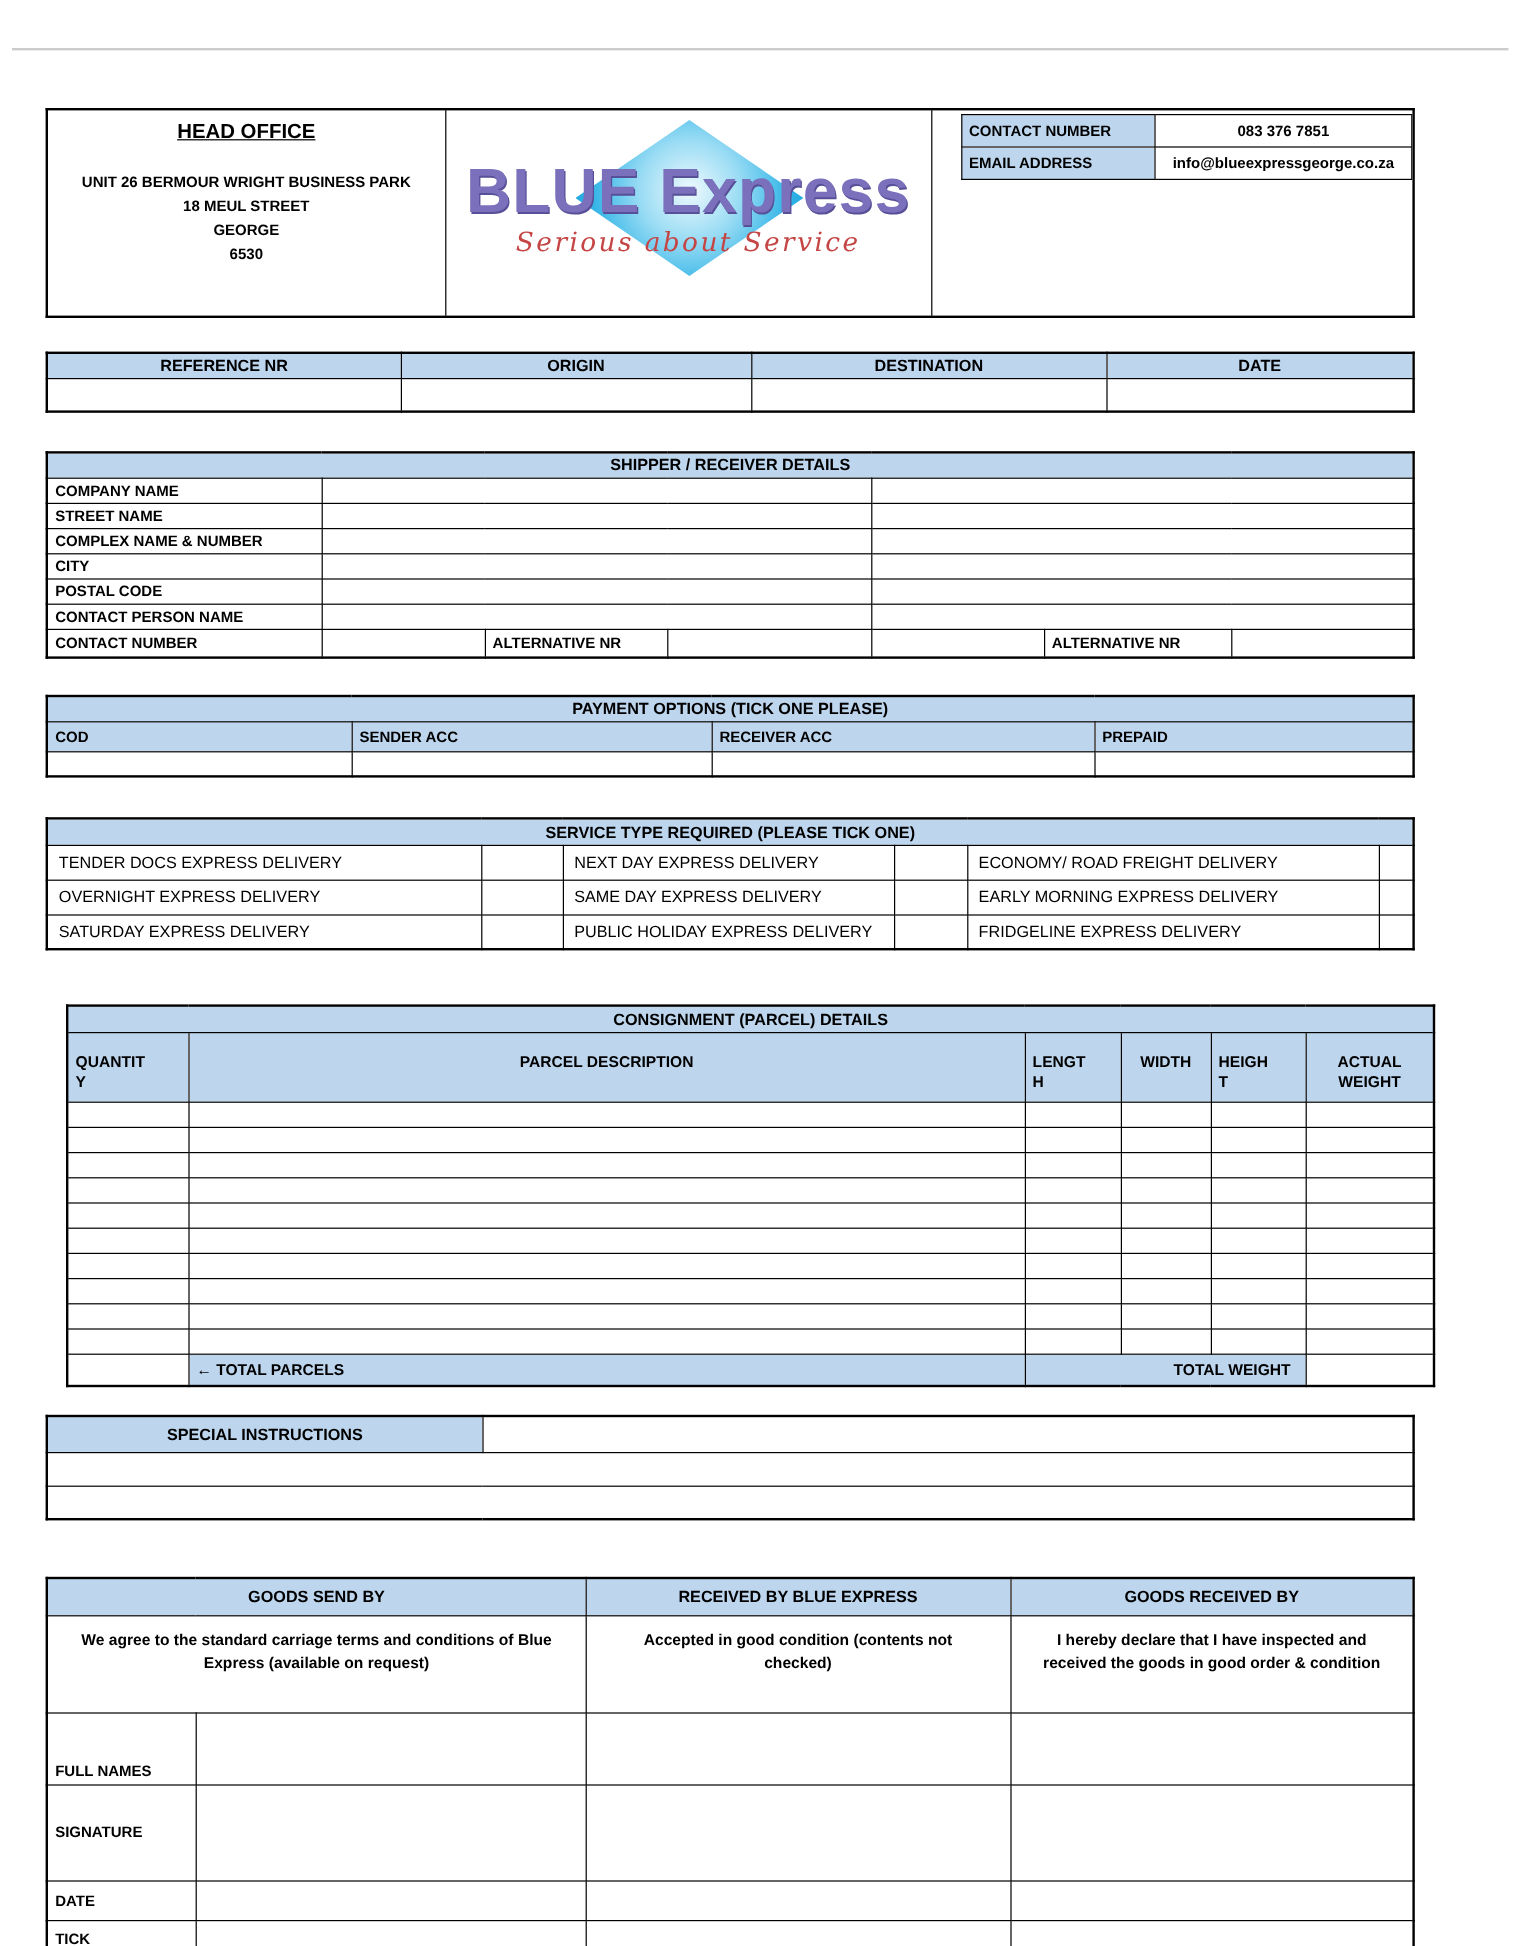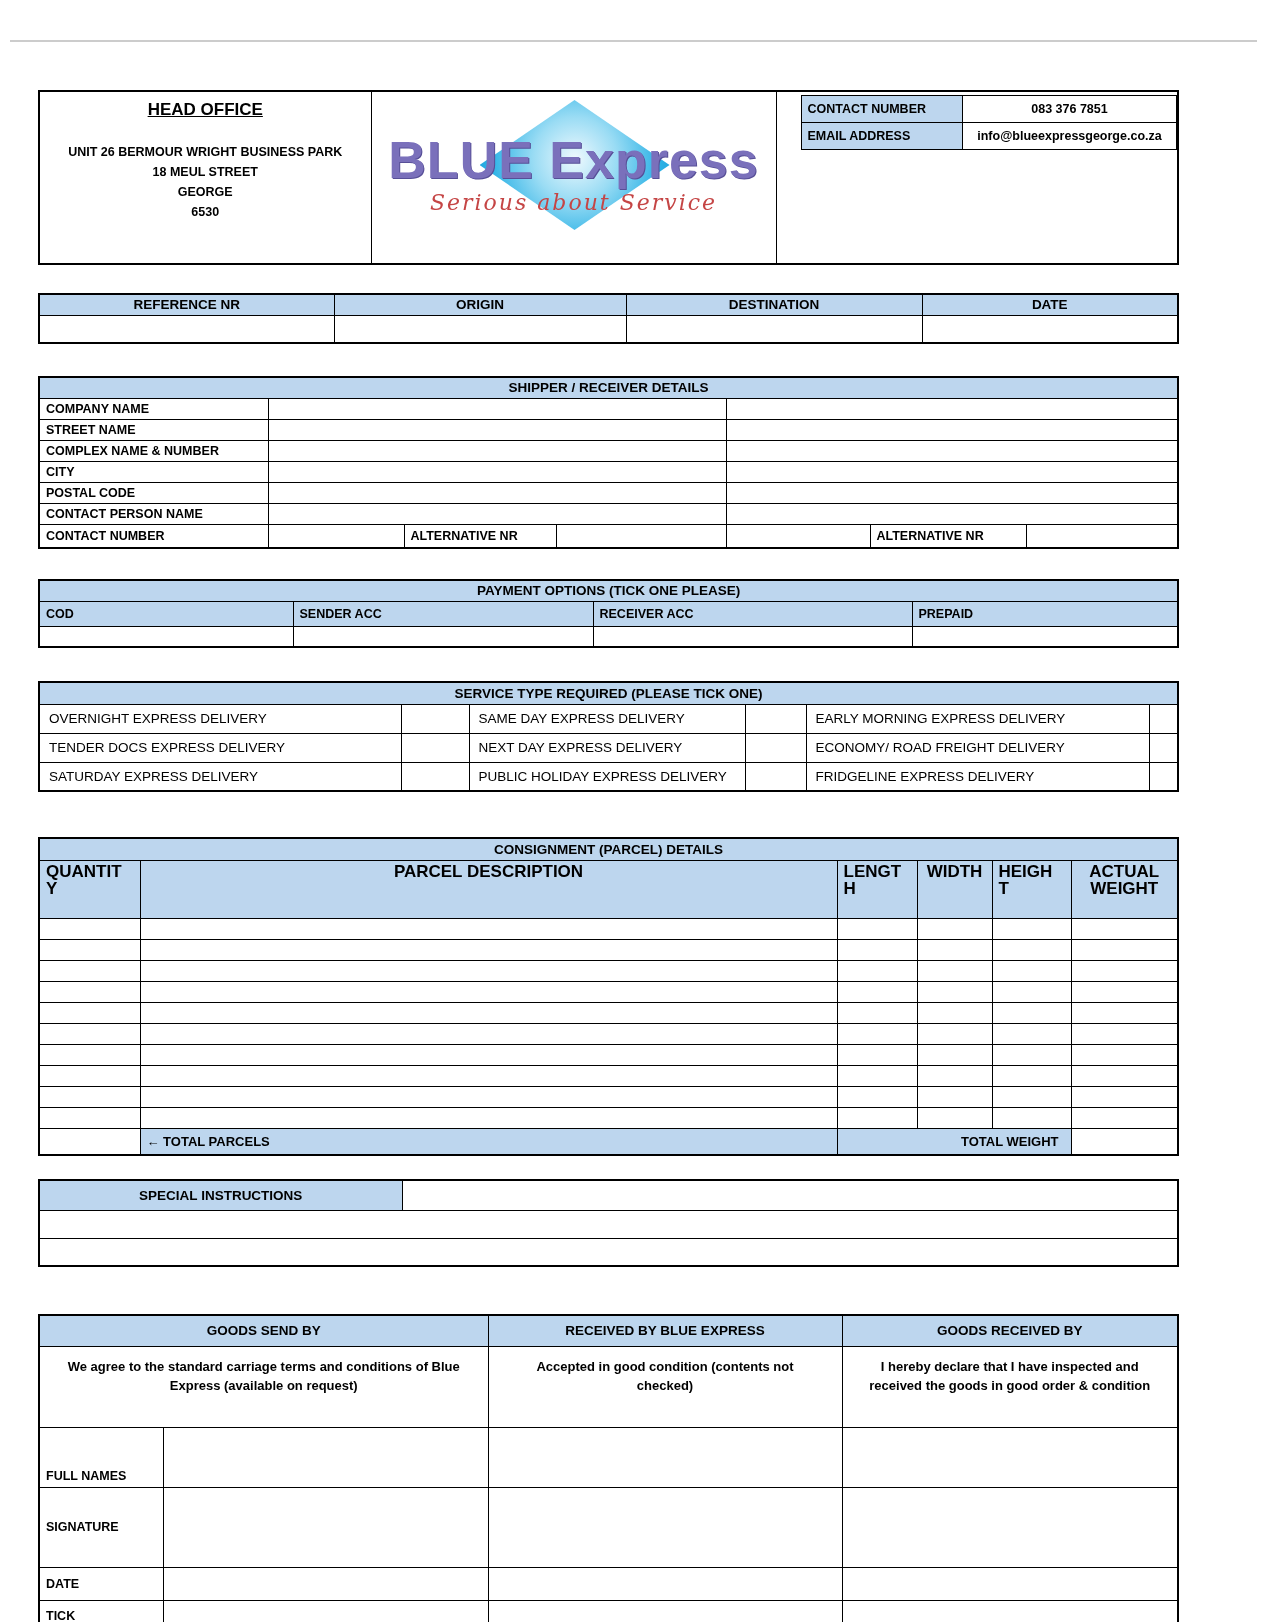--- a/index.html
+++ b/index.html
@@ -52,24 +52,24 @@
   .payment-table { margin-top:30px; }
   .payment-table .hd td { height:21px; vertical-align:middle;text-align:center; }
   .payment-table .opts td { height:25px; vertical-align:middle; }
   .payment-table .in td { height:21px; }
 
   .service-table { margin-top:33px; }
   .service-table .hd td { height:22px; vertical-align:middle; }
   .service-table .svc-row td { height:29px; vertical-align:middle; }
   .svc { font-size:13.5px; font-weight:normal; padding-left:9px; }
 
-  .consign-table { margin-top:45px; }
+  .consign-table { margin-top:45px;margin-left:17px; }
   .consign-table .hd td { height:22px; vertical-align:middle; }
-  .consign-table .colhead td { height:58px; vertical-align:top; font-weight:bold; font-size:17px;
-    white-space:pre-line; padding-top:2px; line-height:17px; }
+  .consign-table .colhead td { height:58px; vertical-align:top; font-weight:bold; font-size:13px;
+    white-space:pre-line; padding-top:15px; line-height:17px; }
   .consign-table .c-row td { height:21px; }
   .consign-table .total-row td { height:27px; vertical-align:middle; }
   .tw { text-align:right; padding-right:12px; }
 
   .special-table { margin-top:23px; }
   .special-table .hd td { height:30px; vertical-align:middle; }
   .special-table .in td { height:28px; }
 
   .signoff-table { margin-top:47px; }
   .signoff-table .hd td { height:31px; vertical-align:middle; }
@@ -245,33 +245,33 @@
         <col style="width:276px">
       <col style="width:61px">
         <col style="width:343px">
         <col style="width:29px">
     </colgroup>
     <tbody>
         <tr class="hd">
           <td colspan="6" class="fill sec-title">SERVICE TYPE REQUIRED (PLEASE TICK ONE)</td>
         </tr>
     <tr class="svc-row">
+      <td class="svc">TENDER DOCS EXPRESS DELIVERY</td>
+      <td></td>
+      <td class="svc">NEXT DAY EXPRESS DELIVERY</td>
+      <td></td>
+      <td class="svc">ECONOMY/ ROAD FREIGHT DELIVERY</td>
+      <td></td>
+    </tr>
+    <tr class="svc-row">
       <td class="svc">OVERNIGHT EXPRESS DELIVERY</td>
       <td></td>
       <td class="svc">SAME DAY EXPRESS DELIVERY</td>
       <td></td>
       <td class="svc">EARLY MORNING EXPRESS DELIVERY</td>
-      <td></td>
-    </tr>
-    <tr class="svc-row">
-      <td class="svc">TENDER DOCS EXPRESS DELIVERY</td>
-      <td></td>
-      <td class="svc">NEXT DAY EXPRESS DELIVERY</td>
-      <td></td>
-      <td class="svc">ECONOMY/ ROAD FREIGHT DELIVERY</td>
       <td></td>
     </tr>
     <tr class="svc-row">
       <td class="svc">SATURDAY EXPRESS DELIVERY</td>
       <td></td>
       <td class="svc">PUBLIC HOLIDAY EXPRESS DELIVERY</td>
       <td></td>
       <td class="svc">FRIDGELINE EXPRESS DELIVERY</td>
       <td></td>
     </tr>

